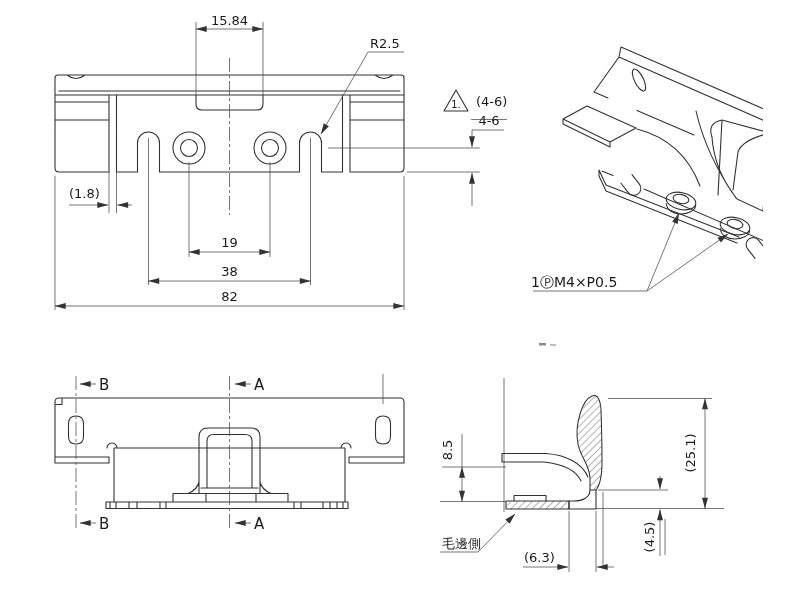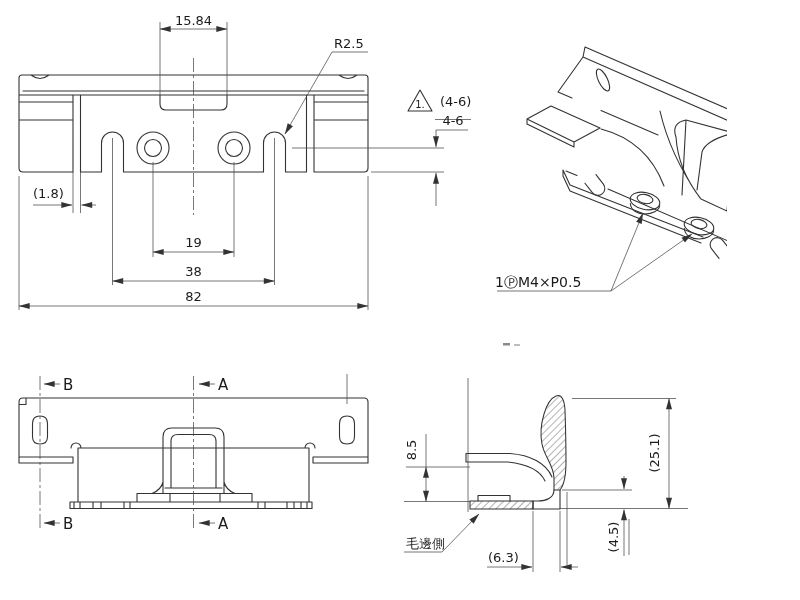--- a/index.html
+++ b/index.html
@@ -1,17 +1,17 @@
 <!DOCTYPE html>
 <html><head>
 <meta charset="utf-8">
 <style>
   html,body{margin:0;padding:0;background:#ffffff;}
   .stage{position:relative;width:727px;height:600px;background:#ffffff;overflow:hidden;
-         font-family:"DejaVu Sans","Liberation Sans",sans-serif;}
+         font-family:"DejaVu Sans","Liberation Sans",sans-serif;padding-left:36px;}
   svg text{fill:#1b1b1b;font-family:"DejaVu Sans","Liberation Sans",sans-serif;}
   .t13{font-size:13px;}
   .t10{font-size:10px;}
   .t15{font-size:15px;}
   .t14{font-size:14px;}
   .mid{text-anchor:middle;}
   .part{stroke:#333;stroke-width:1.1;fill:none;stroke-linecap:round;stroke-linejoin:round;}
   .thin{stroke:#4a4a4a;stroke-width:0.75;fill:none;stroke-linecap:butt;}
   .cl{stroke:#4a4a4a;stroke-width:0.75;fill:none;stroke-dasharray:14 3 3 3;}
   .hatched{stroke:#333;stroke-width:1.05;}

